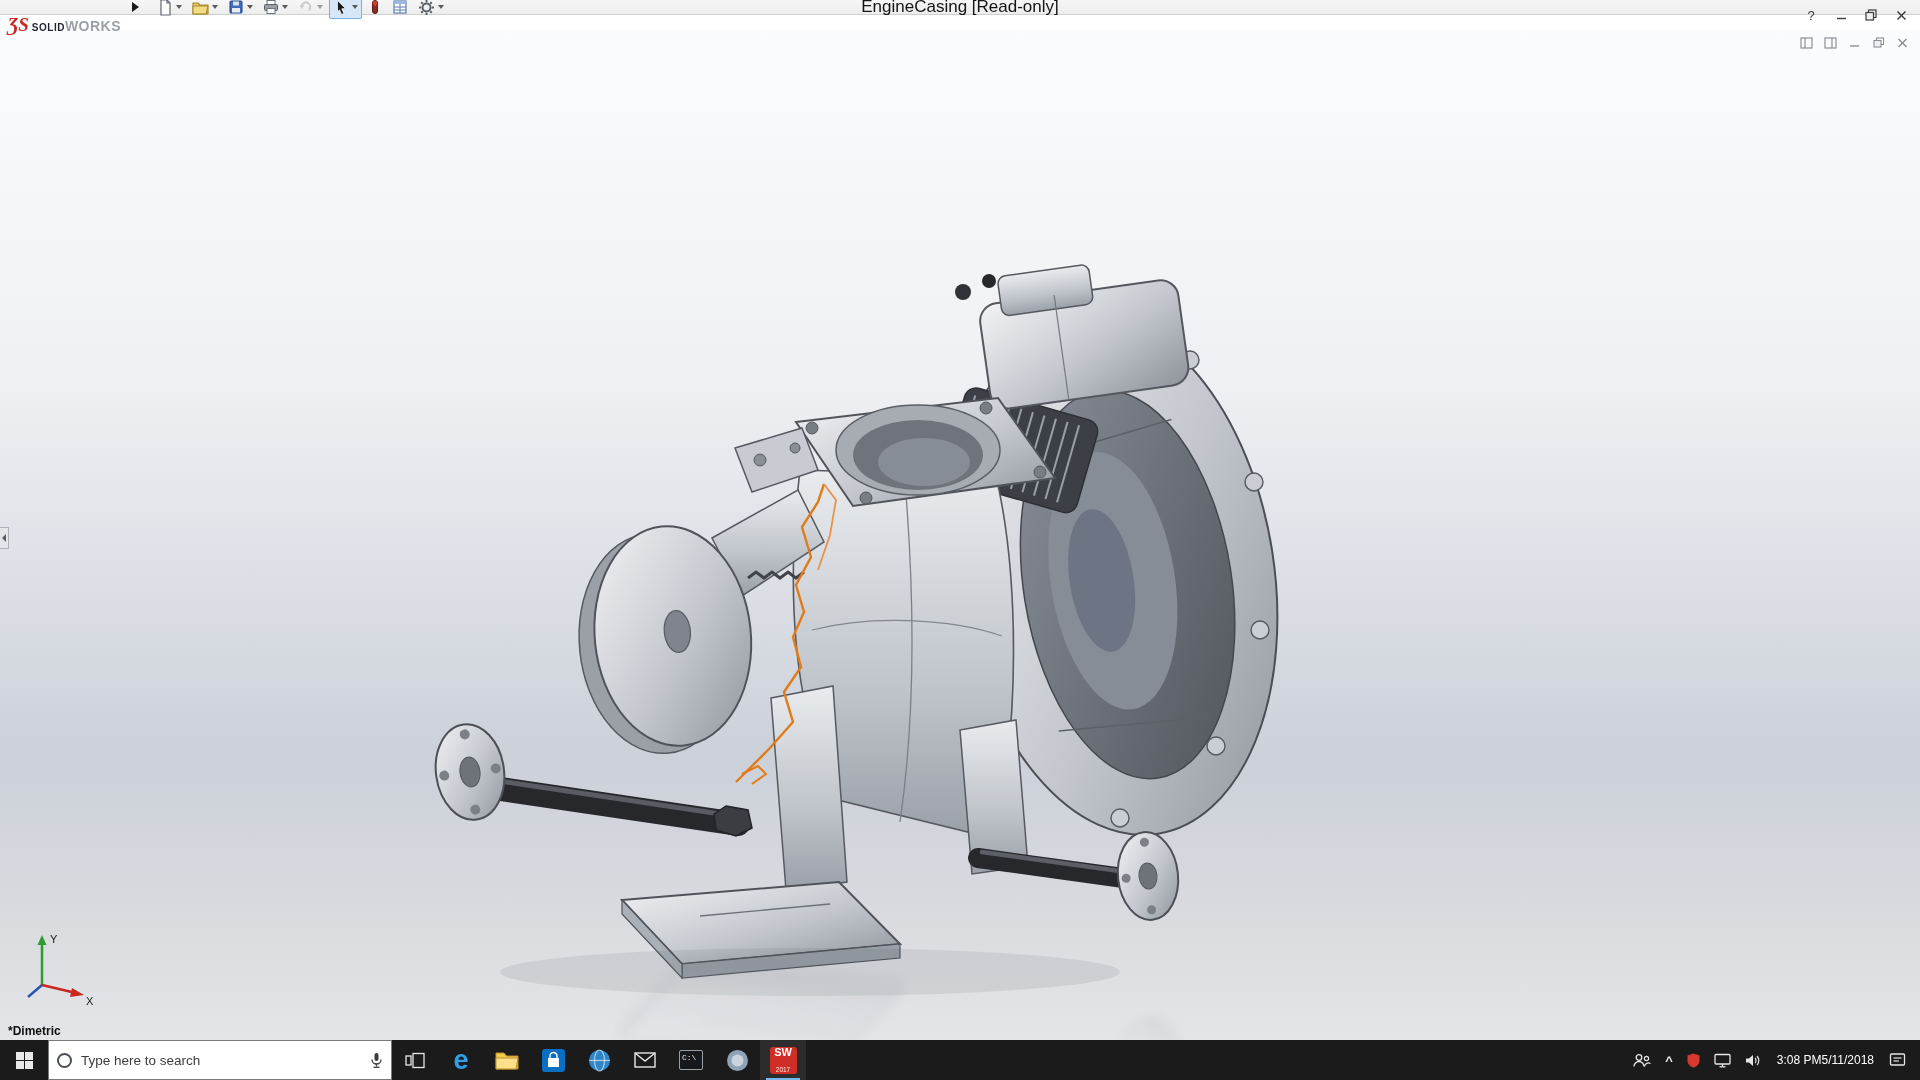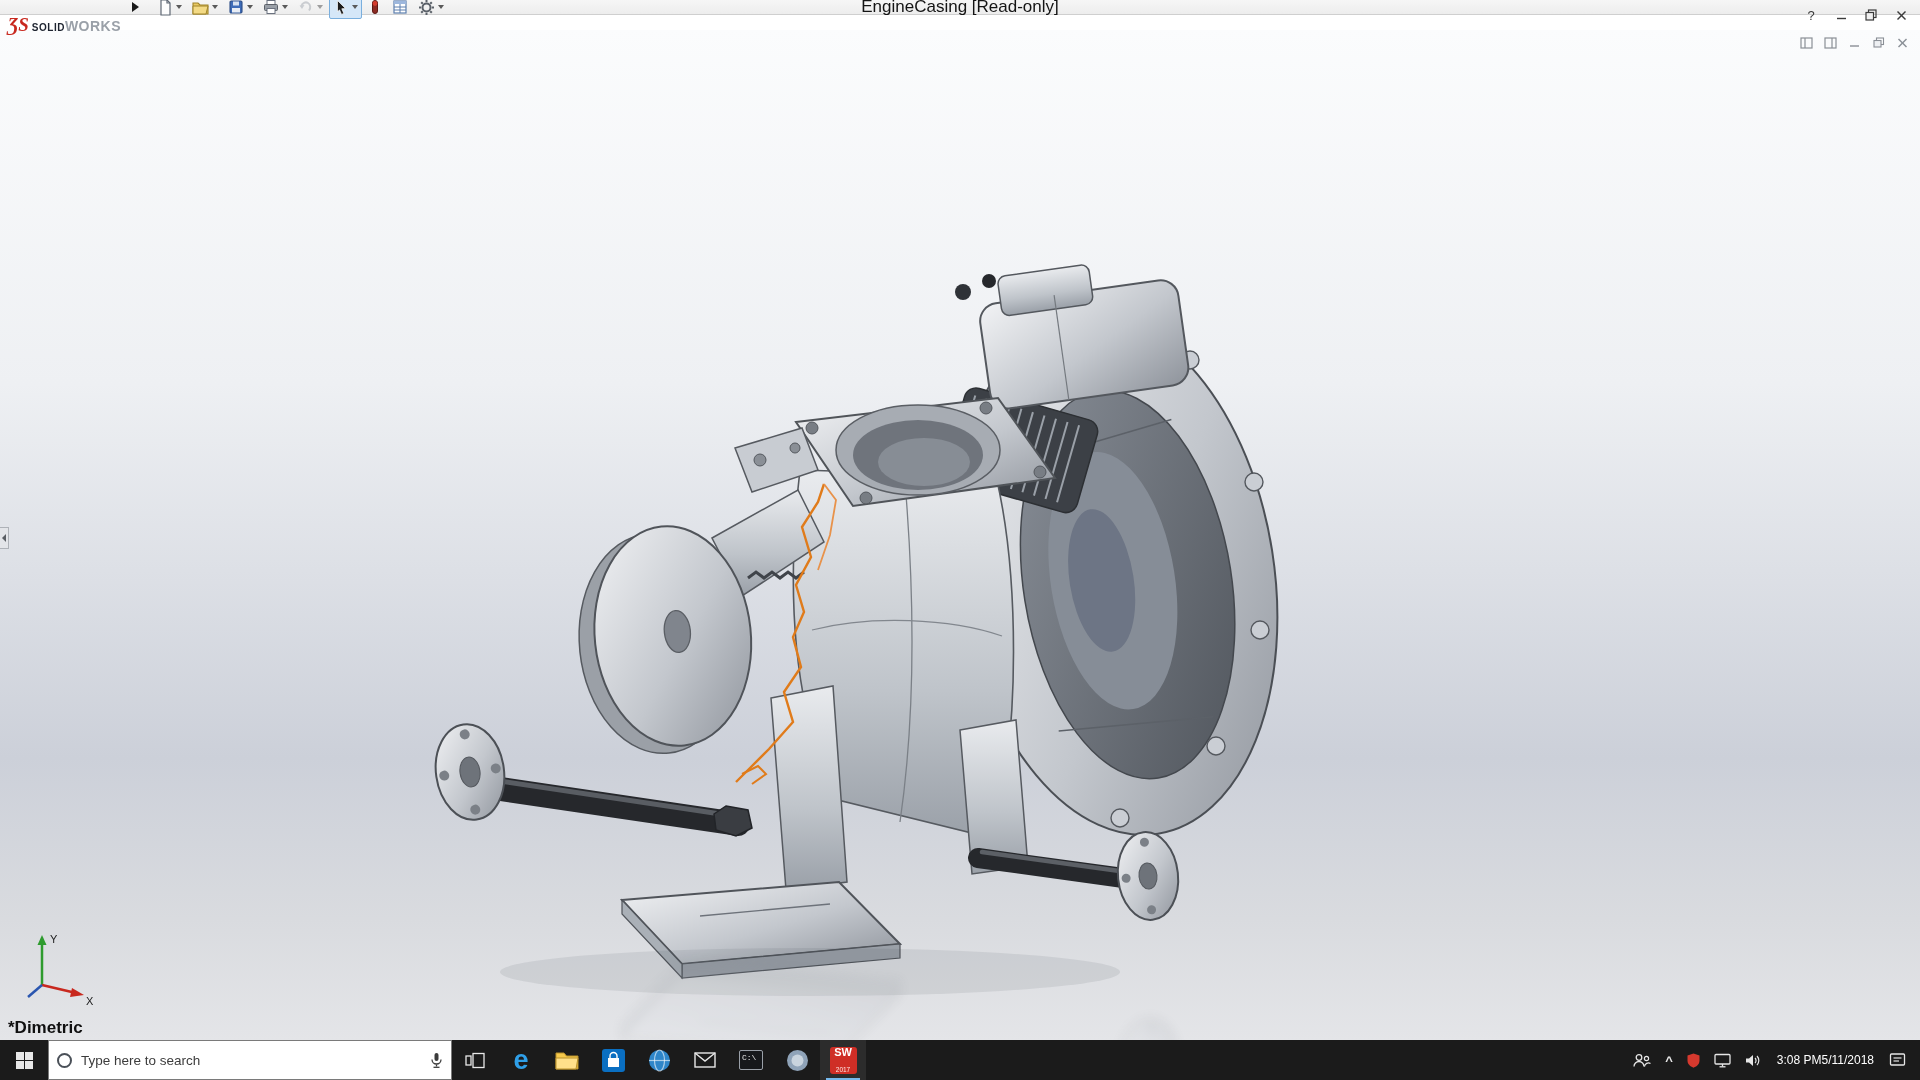--- a/index.html
+++ b/index.html
@@ -21,29 +21,29 @@
   .caret { width:0; height:0; border-top:4px solid #5a5a5a; border-left:3.5px solid transparent; border-right:3.5px solid transparent; margin-left:3px; }
   .doc-title { position:absolute; left:50%; transform:translateX(-50%); font-size:17px; color:#141414; white-space:nowrap; }
   .win-controls { position:absolute; right:4px; top:0; height:30px; display:flex; align-items:center; }
   .wc-btn { width:30px; height:26px; display:flex; align-items:center; justify-content:center; color:#3a3a3a; font-size:13px; cursor:pointer; }
 
   
   .viewport { position:absolute; top:30px; left:0; width:1920px; height:1010px; background:linear-gradient(180deg,#fbfcfd 0%, #eef0f3 35%, #ccd0d9 72%, #d9dbdf 88%, #e4e5e8 100%); overflow:hidden; }
   .model-svg { position:absolute; top:0; left:0; }
   .doc-controls { position:absolute; top:6px; right:10px; display:flex; gap:9px; align-items:center; z-index:5; }
   .dc-icon { width:15px; height:13px; display:flex; align-items:center; justify-content:center; cursor:pointer; }
-  .view-label { position:absolute; left:8px; bottom:2px; font-size:17px; font-weight:600; color:#101010; z-index:5; }
+  .view-label { position:absolute; left:8px; bottom:2px; font-size:12px; font-weight:600; color:#101010; z-index:5; }
   .triad { position:absolute; left:14px; bottom:28px; z-index:4; }
   .collapsed-tab { position:absolute; left:0; top:497px; width:9px; height:22px; background:#e3e5e9; border:1px solid #aeb2b8; border-left:none; display:flex; align-items:center; justify-content:center; cursor:pointer; z-index:5; }
   .collapsed-tab .tri { width:0; height:0; border-right:4px solid #5a5e64; border-top:4px solid transparent; border-bottom:4px solid transparent; }
 
   
   .taskbar { position:absolute; bottom:0; left:0; width:100%; height:40px; background:#1b1b1b; display:flex; align-items:stretch; z-index:30; }
   .tb-start { width:48px; display:flex; align-items:center; justify-content:center; cursor:pointer; }
-  .search-box { width:404px; background:#ffffff; border:1px solid #7a7a7a; display:flex; align-items:center; padding:0 8px; cursor:text; }
+  .search-box { width:344px; background:#ffffff; border:1px solid #7a7a7a; display:flex; align-items:center; padding:0 8px; cursor:text; }
   .cortana-ring { width:15px; height:15px; border:2px solid #4a5058; border-radius:50%; margin-right:9px; flex:0 0 auto; }
   .search-input { flex:1; border:none; outline:none; font-size:13.5px; color:#2b2b2b; font-family:"Liberation Sans", sans-serif; background:transparent; }
   .search-input::placeholder { color:#3c3c3c; opacity:1; }
   .tb-app { width:46px; display:flex; align-items:center; justify-content:center; position:relative; cursor:pointer; }
   .tb-app.active { background:rgba(255,255,255,.08); }
   .tb-app.active::after { content:""; position:absolute; bottom:0; left:6px; right:6px; height:2px; background:#76b9ed; }
   .edge-e { color:#2f9fe8; font-size:27px; font-weight:bold; line-height:1; }
   .sw-badge { width:27px; height:27px; background:#cf2e26; border-radius:3px; display:flex; flex-direction:column; align-items:center; justify-content:center;gap:8px; }
   .sw-badge .l1 { color:#fff; font-weight:bold; font-size:11px; line-height:11px; }
   .sw-badge .l2 { color:#ffe9e7; font-size:6.5px; line-height:7px; }

